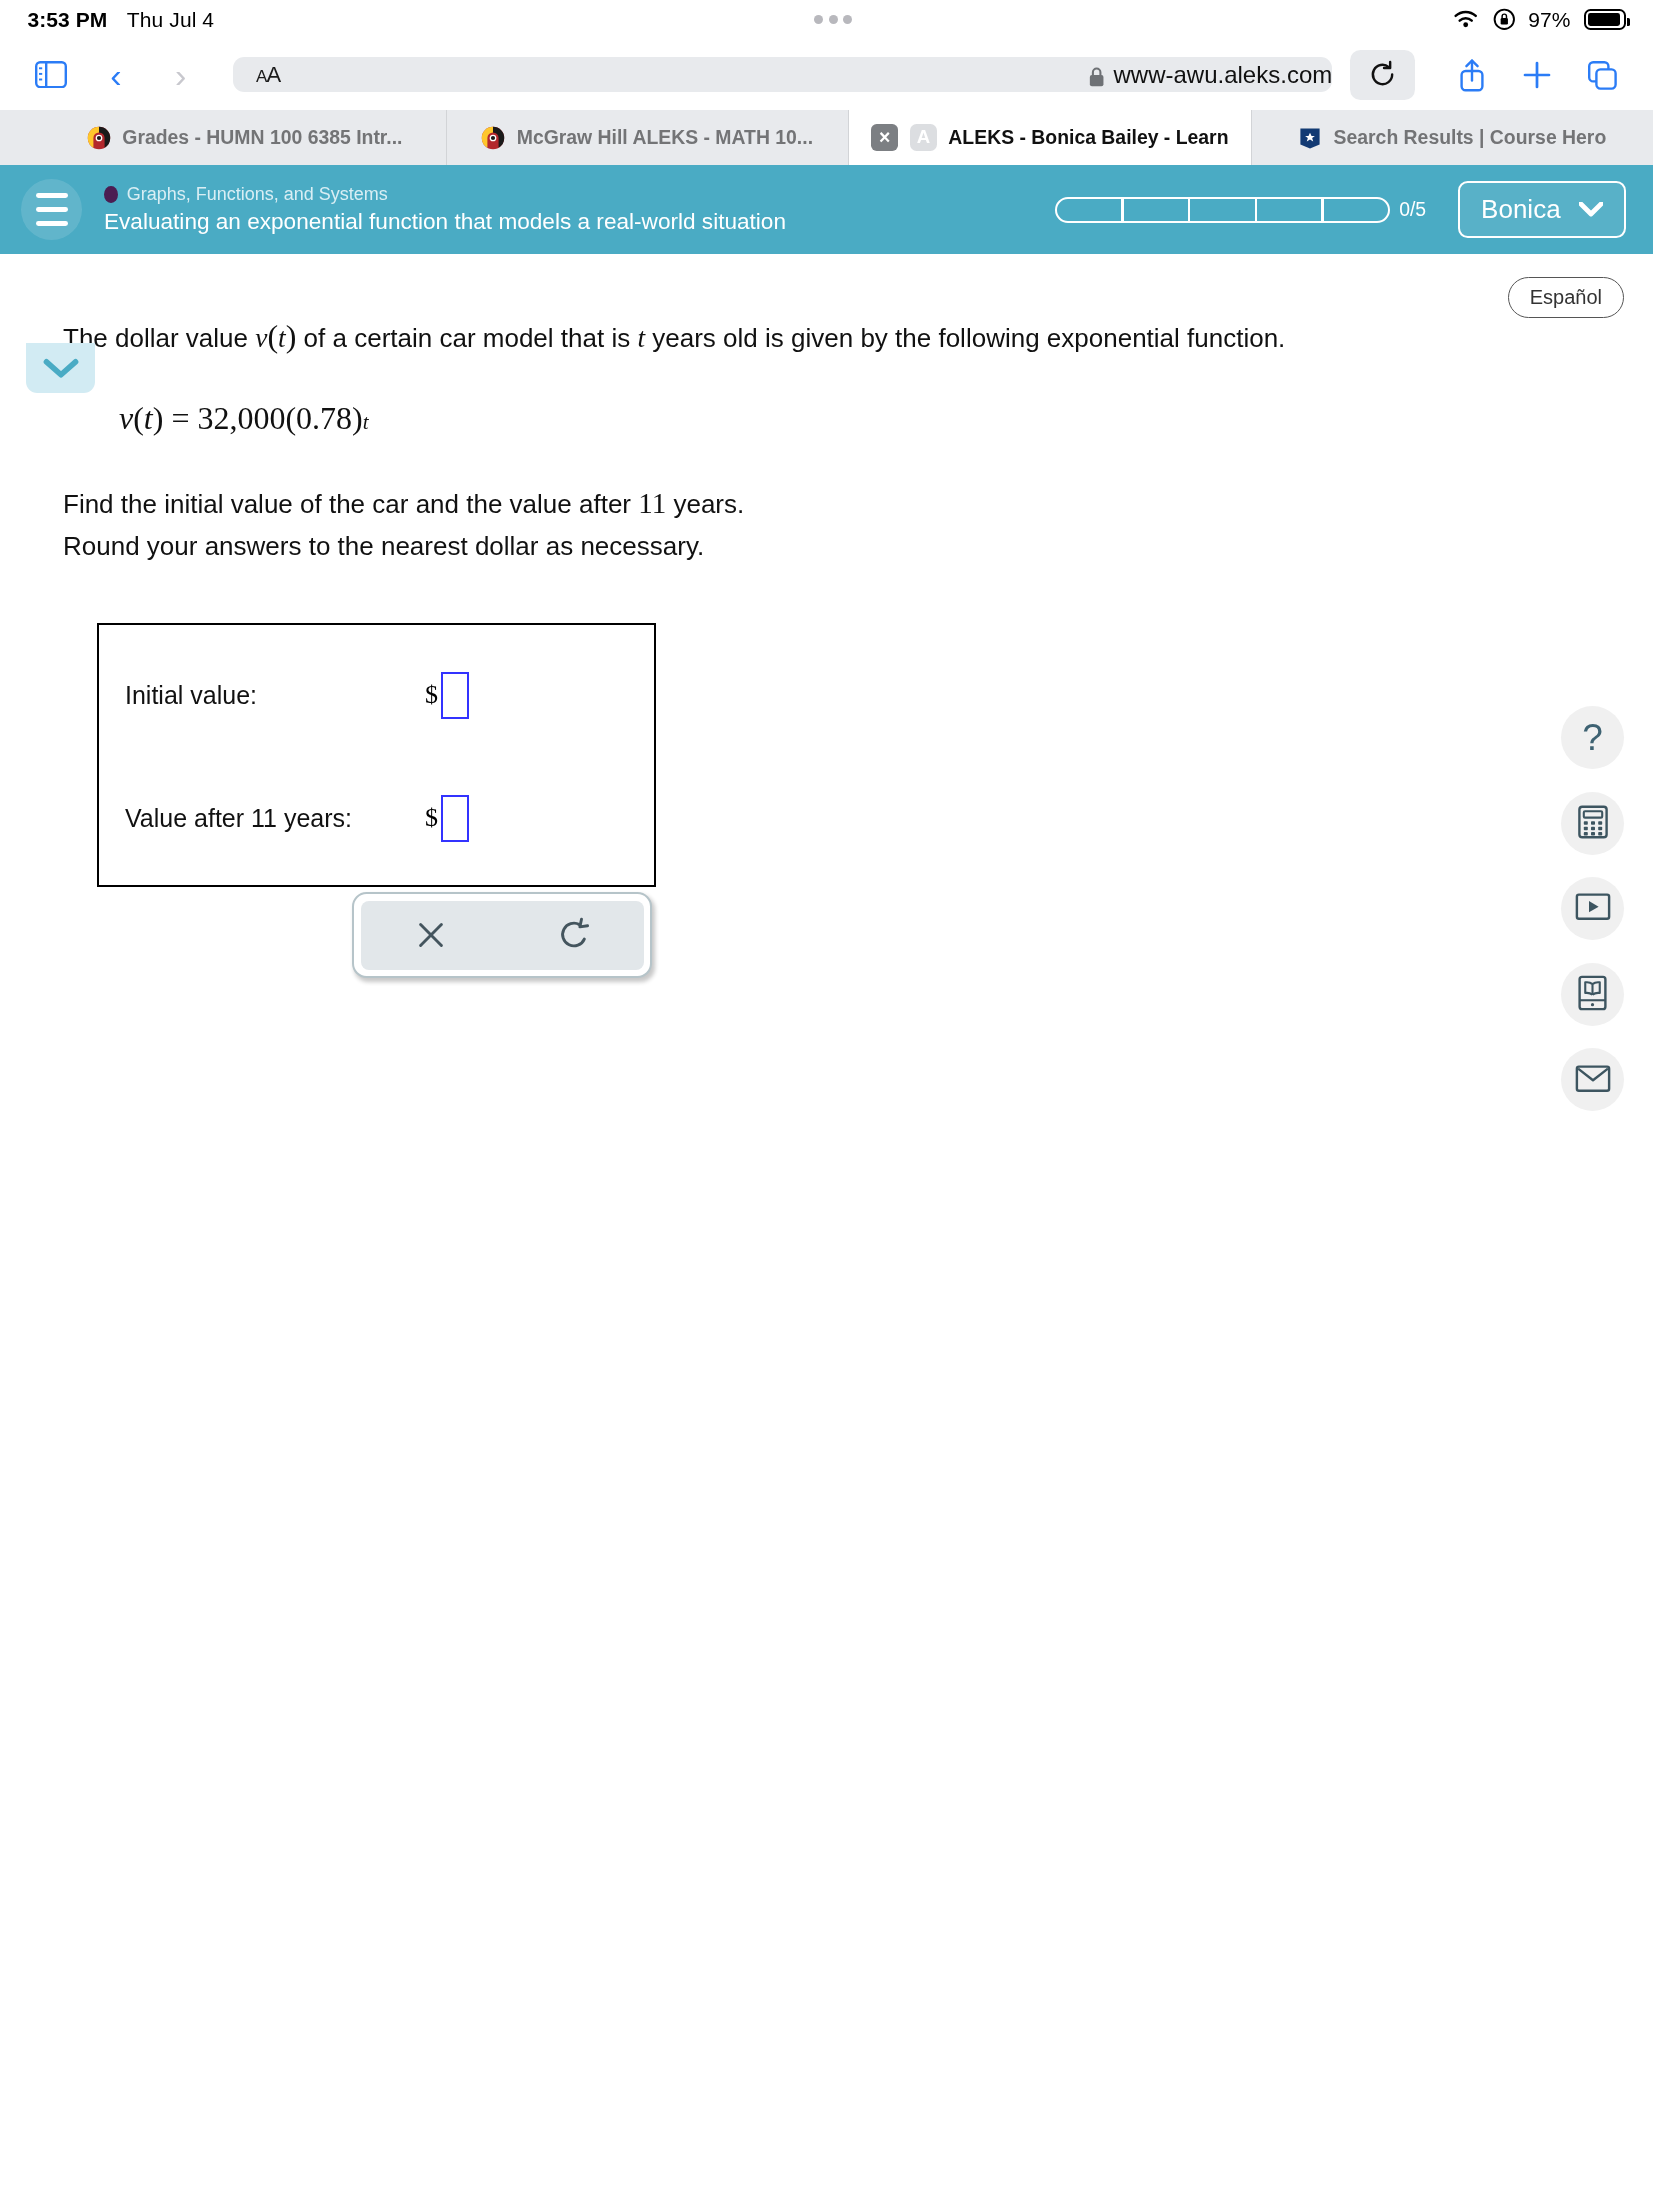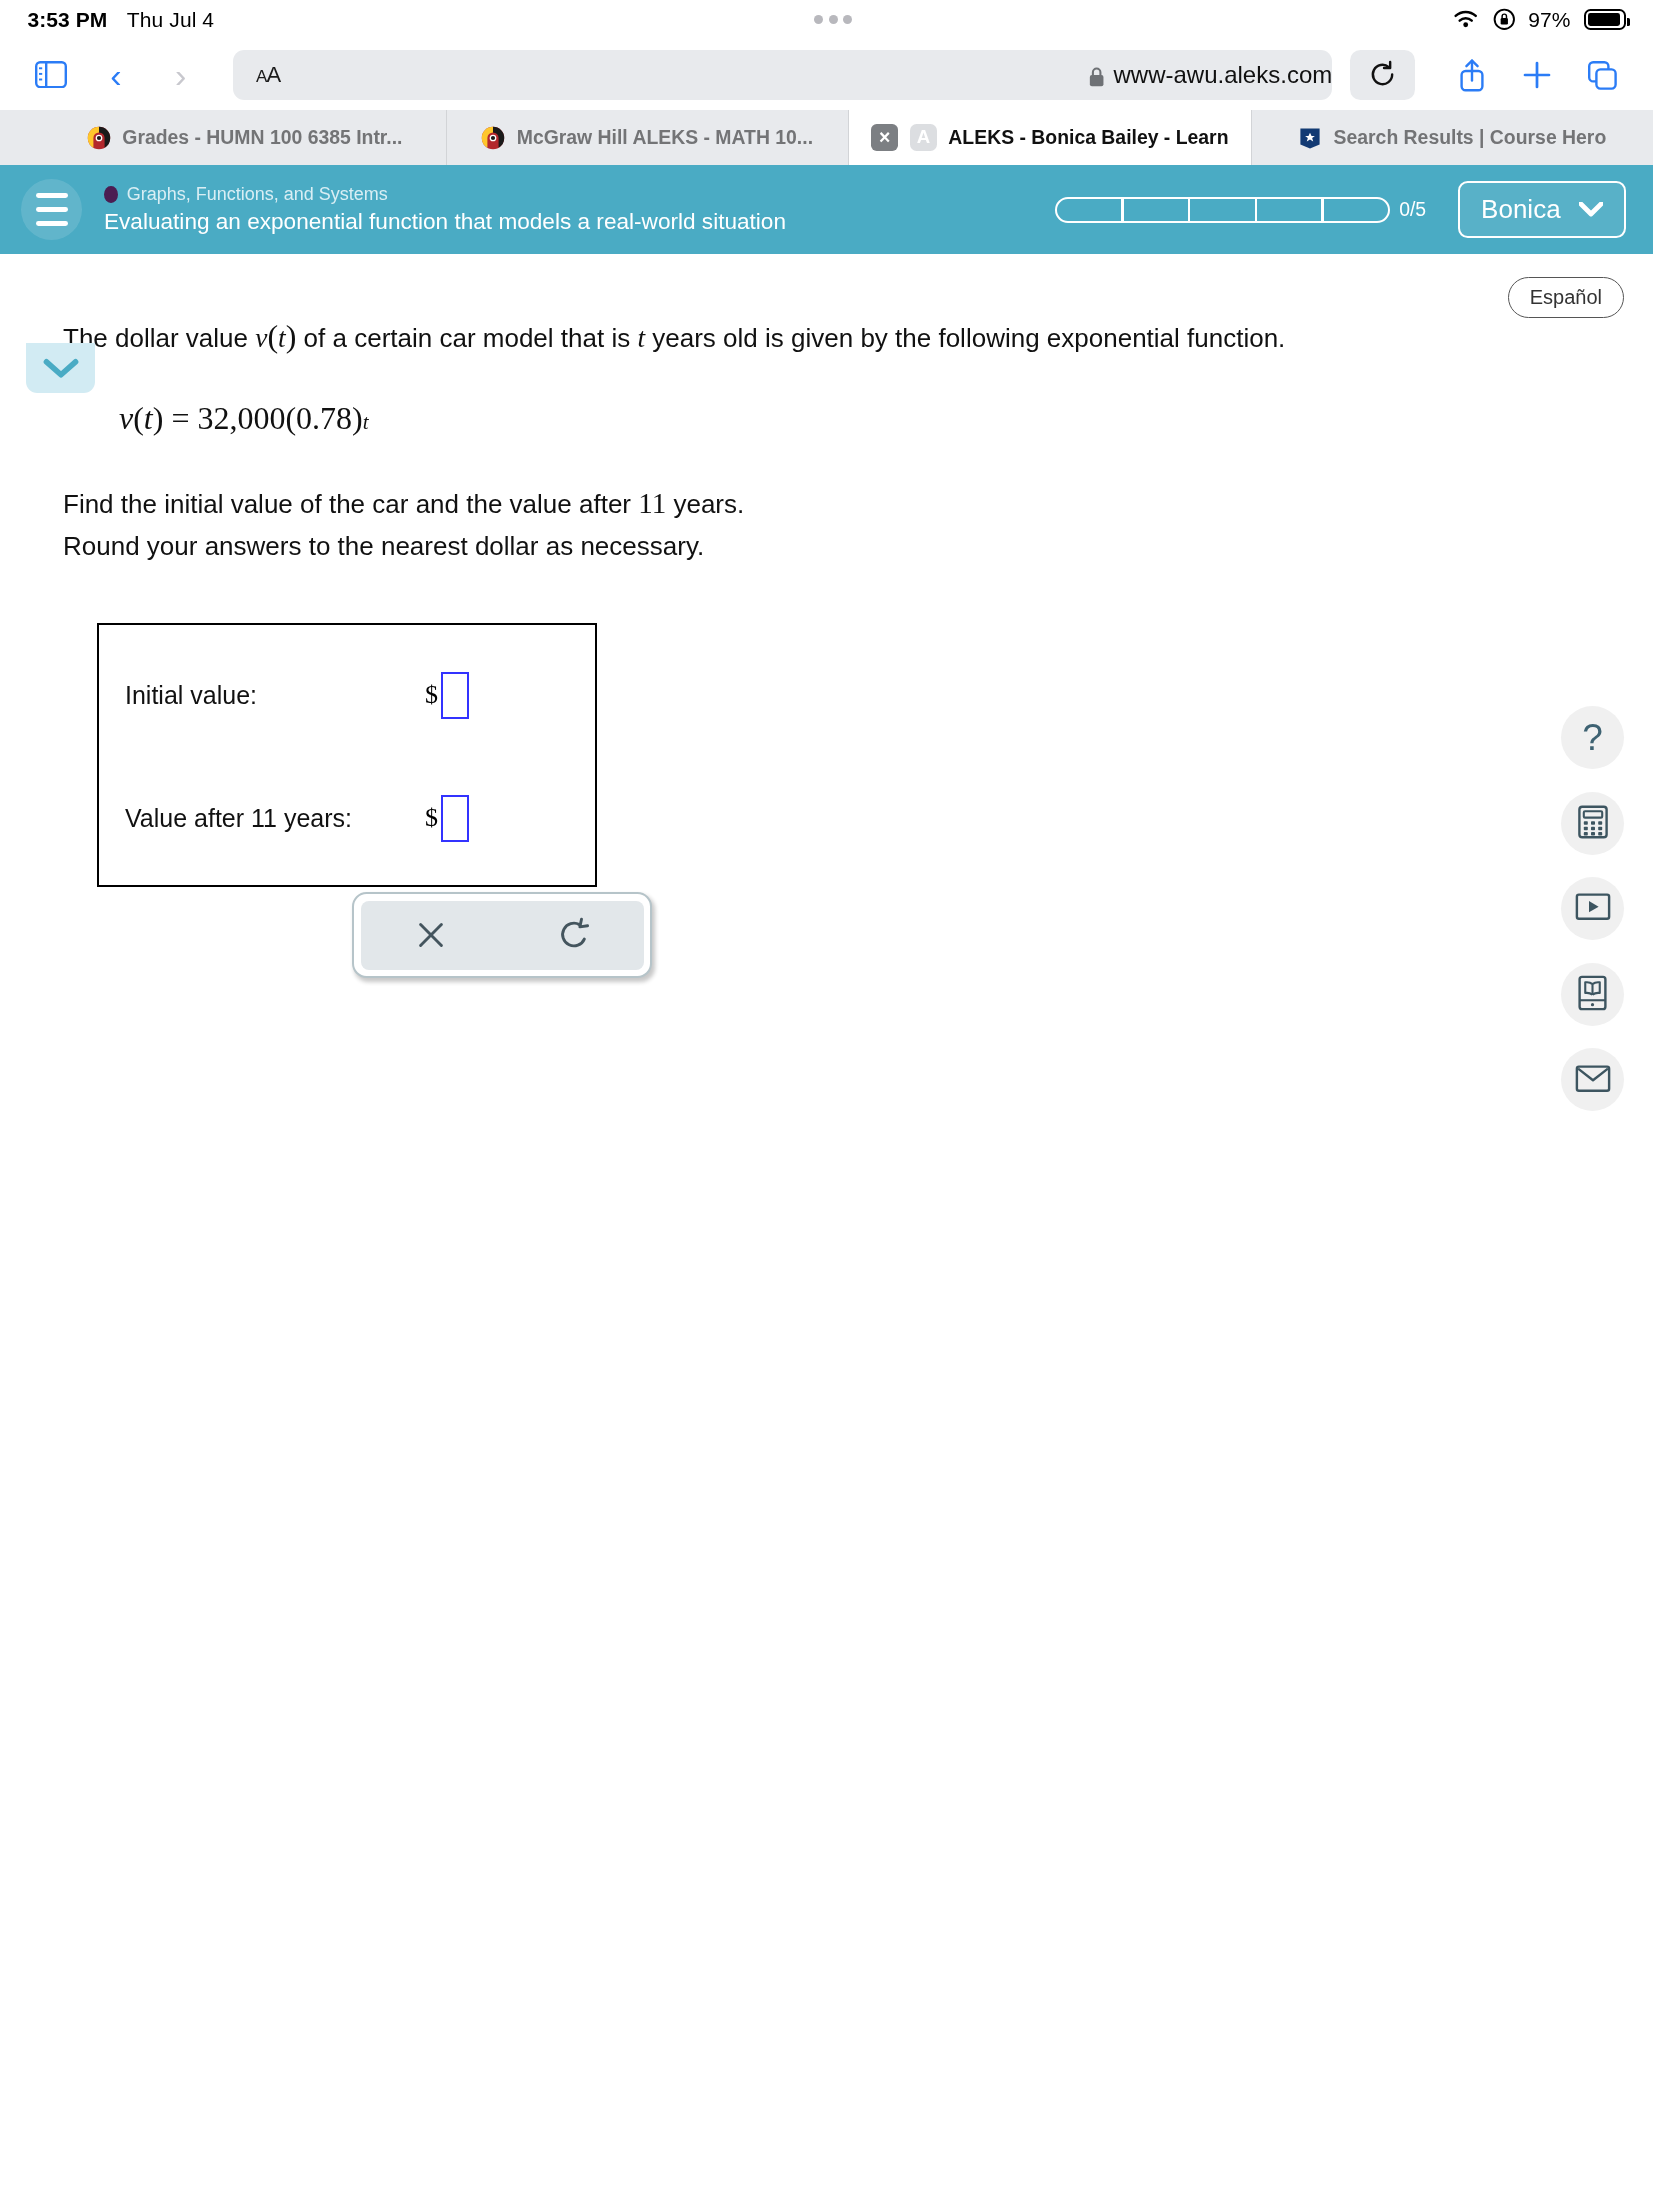--- a/index.html
+++ b/index.html
@@ -45,21 +45,21 @@
   .tb-btn {
     width: 60px; height: 52px; display:flex;align-items:center;justify-content:center;
     background: transparent; border: none; cursor: pointer;
   }
   .sidebar-glyph { width: 32px; height: 27.4px; }
   .chev { font-size: 34px; font-weight: 300; line-height: 1; }
   .chev.blue { color: #2b7cf6; }
   .chev.grey { color: #c8c8ce; }
 
   .urlbar {
-    flex: 1; height: 50px; background: #e8eaed; border-radius: 11.3px;
+    flex: 1; height: 35px; background: #e8eaed; border-radius: 11.3px;
     display: flex; align-items: center; position: relative;
     margin: 0 13px 0 18px;
   }
   .aa { position:absolute; left: 22.6px; color: #1b1b1b; font-size: 22px; letter-spacing:-0.8px;}
   .aa .s1 { font-size: 17px; }
   .urltext {
     width: 100%; text-align: center; font-size: 24px; color: #111;
     display:flex; align-items:center; justify-content:flex-end; gap: 9px;
   }
   .padlock { width: 15.3px; height: 20px; }
@@ -151,21 +151,21 @@
     font-family: "Liberation Serif", serif; font-size: 32px; color:#111;
     display: flex; align-items: baseline;
   }
   .formula .it { font-style: italic; }
   .sup { font-size: 21px; vertical-align: super; font-style: italic; }
 
   .instr { margin: 44px 0 0 63px; font-size: 26px; color:#111; line-height: 1.55; }
   .num-serif { font-family:"Liberation Serif", serif; font-size: 29px; }
 
   .answer-box {
-    margin: 57px 0 0 97px; width: 500px; border: 2.4px solid #000; background:#fff;
+    margin: 57px 0 0 97px; width: 559px; border: 2.4px solid #000; background:#fff;
     padding: 32px 0 29px 0;
   }
   .ans-row { display:flex; align-items:center; padding: 14.5px 0 14.5px 26px; }
   .ans-row.second { margin-top: 47px; }
   .ans-label { font-size: 25px; color:#111; width: 300px; }
   .dollar { font-family:"Liberation Serif", serif; font-size: 26px; margin-right: 3.2px; }
   .ans-input {
     width: 27.4px; height: 47px; border: 2.4px solid #3333ff; background:#fff;
     display:inline-block; cursor: text;
   }

